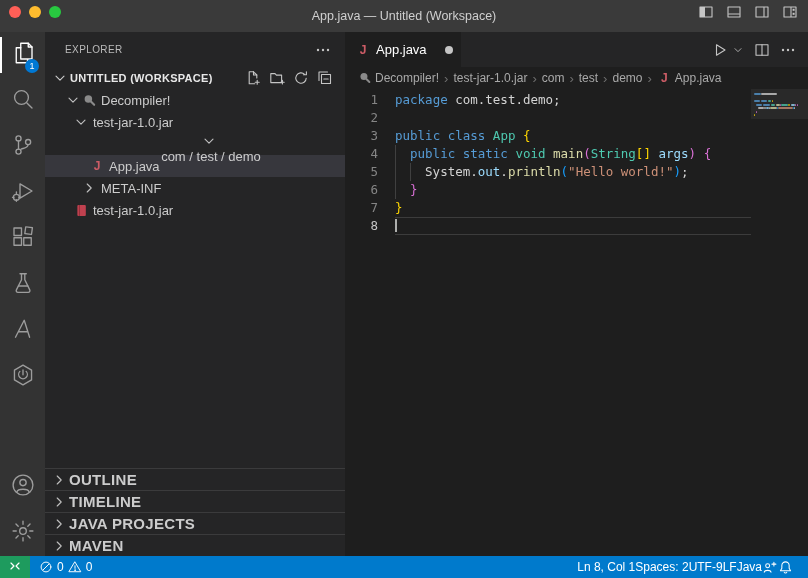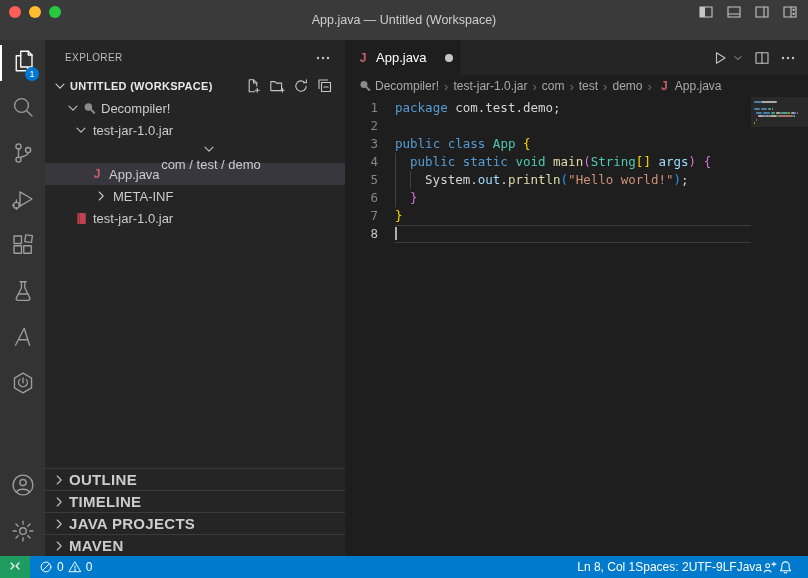--- a/index.html
+++ b/index.html
@@ -1,21 +1,21 @@
 <!DOCTYPE html>
 <html><head>
 <meta charset="utf-8">
 <style>
   * { margin:0; padding:0; box-sizing:border-box; }
   html,body { background:#1e1e1e; }
   body { font-family:"Liberation Sans", sans-serif; -webkit-font-smoothing:antialiased; }
   .window { width:808px; height:578px; display:flex; flex-direction:column; overflow:hidden; background:#1e1e1e; }
 
   
-  .titlebar { height:40px; background:#3a3a3a; display:flex; align-items:center; position:relative; flex:0 0 auto; }
+  .titlebar { height:32px; background:#3a3a3a; display:flex; align-items:center; position:relative; flex:0 0 auto; }
   .traffic { position:absolute; left:9px; top:6px; display:flex; gap:8px; }
   .tl { width:12px; height:12px; border-radius:50%; }
   .tl.red{ background:#ff5f57; } .tl.yellow{ background:#febc2e; } .tl.green{ background:#28c840; }
   .win-title { flex:1; text-align:center; color:#cfcfcf; font-size:12.5px; }
   .tb-actions { position:absolute; right:10px; top:4px; display:flex; gap:12px; color:#c6c6c6; }
   .tb-actions .tbi { width:16px; height:16px; cursor:pointer; }
 
   
   .main { flex:1 1 auto; display:flex; min-height:0; }
 
@@ -258,21 +258,21 @@
                 <path d="M4 6.2l4 4 4-4"></path>
               </svg></span>
             <span class="tlabel">com / test / demo</span>
           </div>
           <div class="tree-row selected" style="padding-left: 44px;">
             <span class="ficon">
               <span class="javaJ">J</span>
             </span>
             <span class="tlabel">App.java</span>
           </div>
-          <div class="tree-row" style="padding-left: 48px;">
+          <div class="tree-row" style="padding-left: 36px;">
             <span class="chev"><svg width="16" height="16" viewBox="0 0 16 16" fill="none" stroke="currentColor" stroke-width="1.1" stroke-linecap="round" stroke-linejoin="round">
                 <path d="M6.2 4l4 4-4 4"></path>
               </svg></span>
             <span class="tlabel">META-INF</span>
           </div>
           <div class="tree-row" style="padding-left: 28px;">
             <span class="ficon">
               <svg width="15" height="15" viewBox="0 0 16 16">
                 <rect x="3.6" y="2.2" width="9" height="11.6" rx="1.1" fill="#c0414f"></rect>
                 <line x1="5.8" y1="2.2" x2="5.8" y2="13.8" stroke="#8f2f3a" stroke-width="1"></line>

